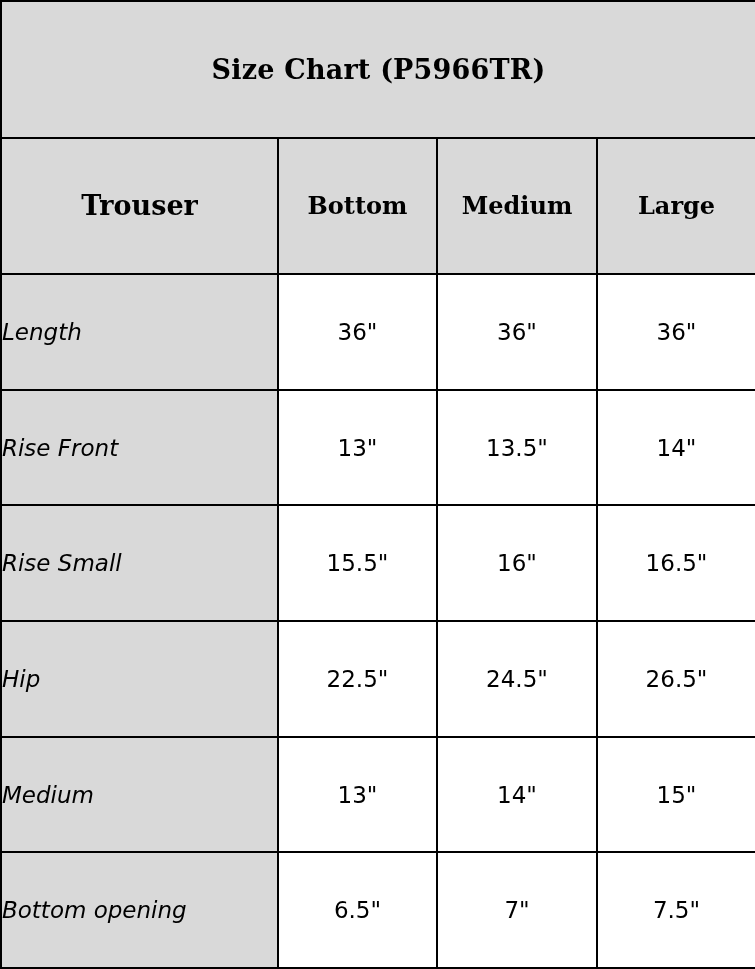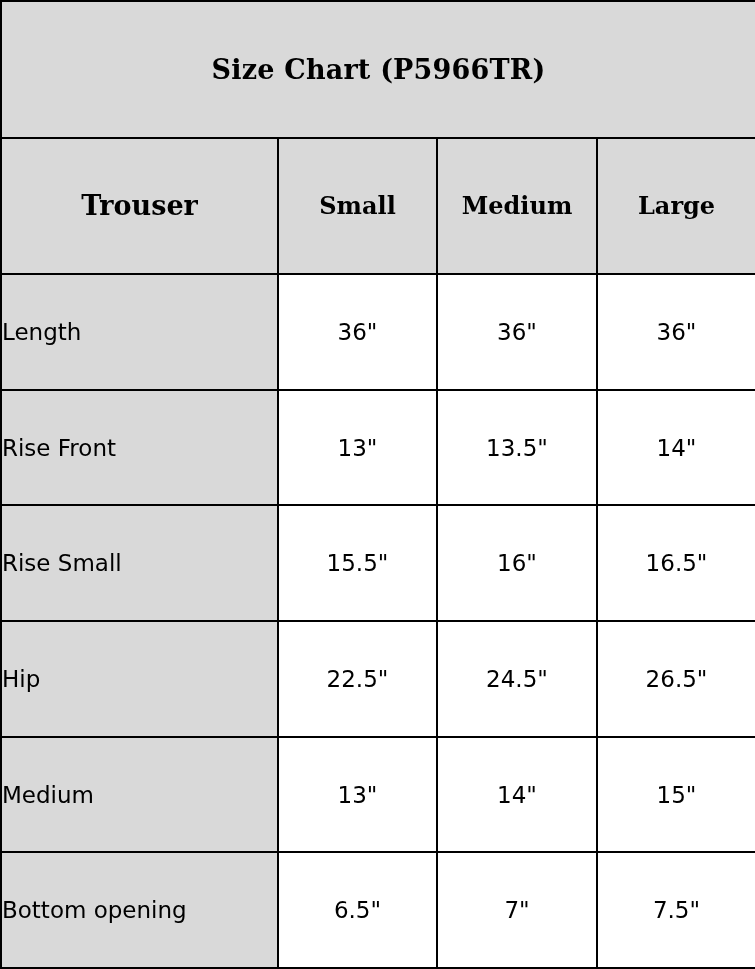--- a/index.html
+++ b/index.html
@@ -57,20 +57,21 @@
     font-size: 24px;
   }
   .row-label {
     background: #d9d9d9;
     text-align: left;
     vertical-align: middle;
     padding-left: 10px;
     font-size: 23px;
     font-family: "DejaVu Sans", sans-serif;
     height: 103px;
+    font-style: italic;
   }
   .value-cell {
     background: #ffffff;
     text-align: center;
     vertical-align: middle;
     font-size: 23px;
     font-family: "DejaVu Sans", sans-serif;
     height: 103px;
   }
   .col-label { width: 277px; }
@@ -88,21 +89,21 @@
       <col class="col-small">
       <col class="col-medium">
       <col class="col-large">
     </colgroup>
     <tbody>
       <tr>
         <td class="title-cell" colspan="4">Size Chart (P5966TR)</td>
       </tr>
       <tr>
         <td class="head-cell row-label-head">Trouser</td>
-        <td class="head-cell size-head">Small</td>
+        <td class="head-cell size-head">Bottom</td>
         <td class="head-cell size-head">Medium</td>
         <td class="head-cell size-head">Large</td>
       </tr>
 
       <tr>
         <td class="row-label">Length</td>
         <td class="value-cell">36"</td>
         <td class="value-cell">36"</td>
         <td class="value-cell">36"</td>
       </tr>

